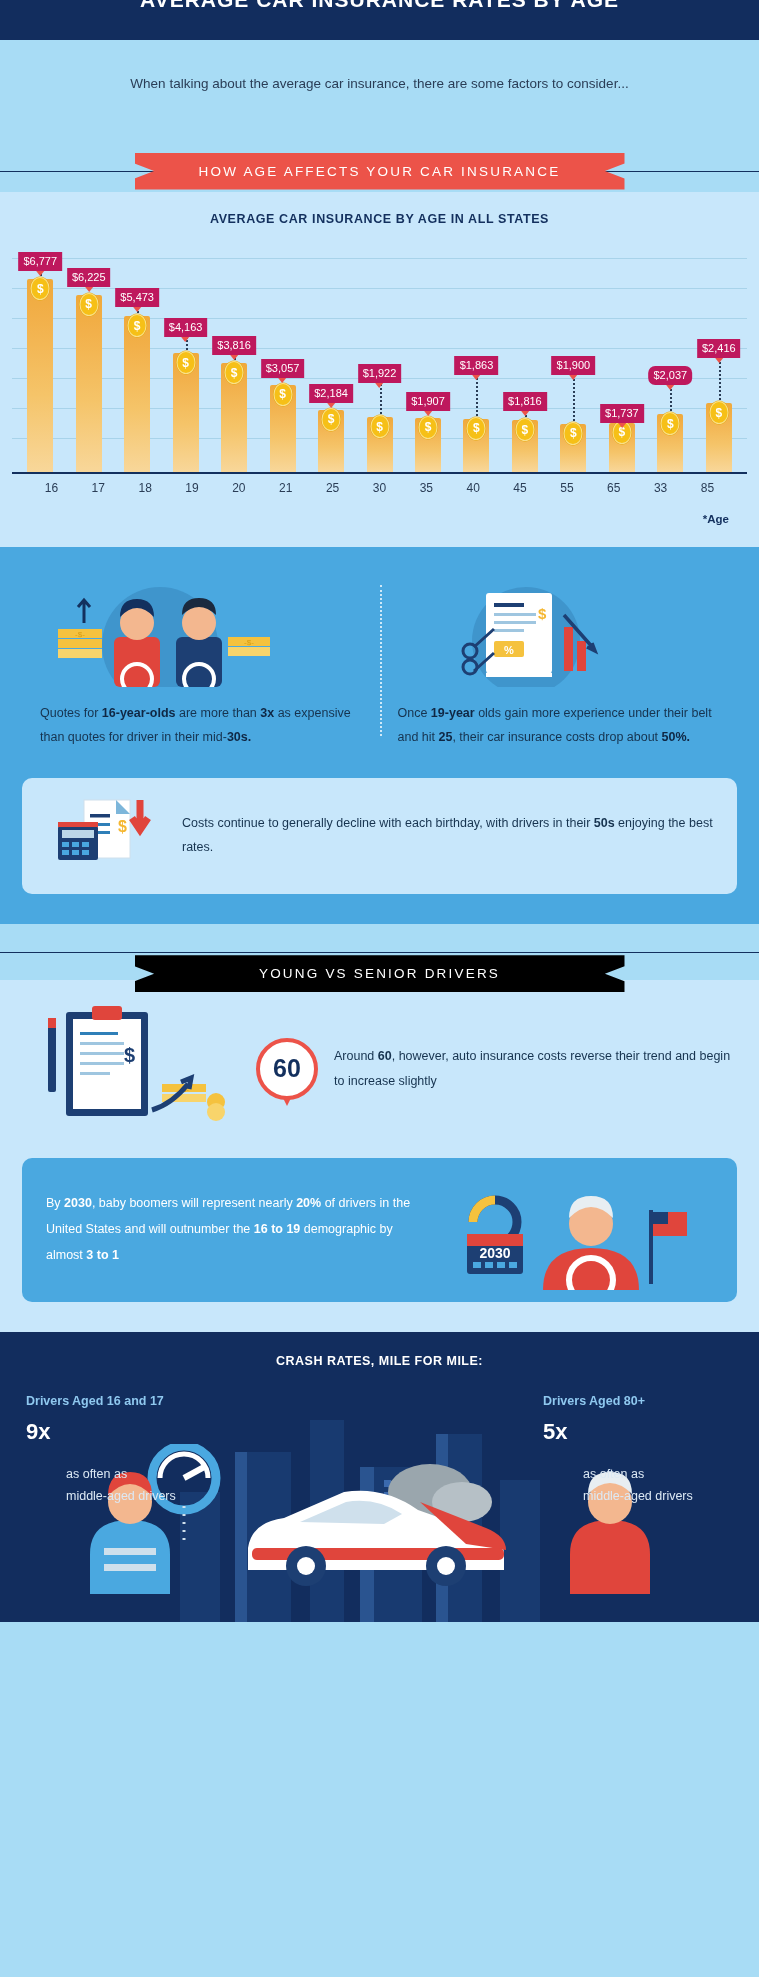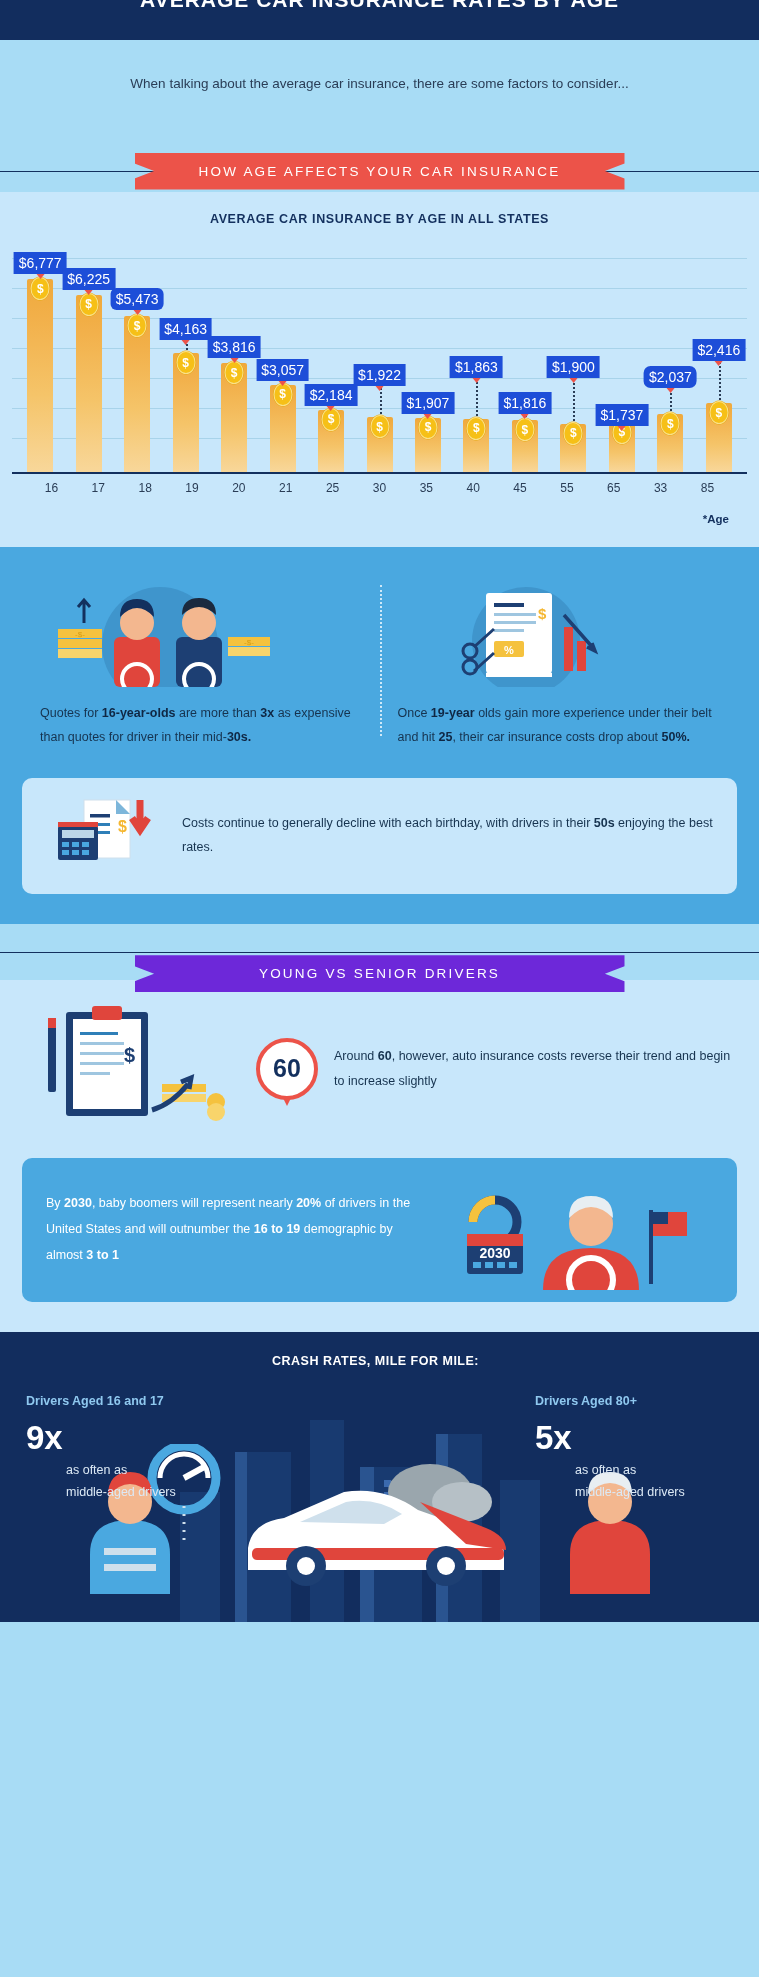--- a/index.html
+++ b/index.html
@@ -67,21 +67,21 @@
     min-width: 490px;
     padding: 11px 34px;
     text-align: center;
     color: #fff;
     font-size: 13.5px;
     letter-spacing: 2.2px;
     font-weight: 500;
     clip-path: polygon(0% 0%, 100% 0%, 100% 30%, 96% 50%, 100% 70%, 100% 100%, 0% 100%, 0% 70%, 4% 50%, 0% 30%);
   }
   .ribbon.red { background: #ec5349; }
-  .ribbon.navy { background: #6d28d9; margin-top: 44px; }
+  .ribbon.navy { background: #000000; margin-top: 44px; }
 
   
   .chart-panel {
     background: #c8e7fb;
     padding: 20px 0 0 0;
     position: relative;
   }
   .chart-title {
     text-align: center;
     font-size: 12.5px;
@@ -141,23 +141,23 @@
     font-size: 12px;
     font-weight: 700;
     line-height: 1;
     z-index: 3;
     box-shadow: 0 0 0 0.5px #e4a90f;
   }
   .callout {
     position: absolute;
     left: 50%;
     transform: translateX(-50%);
-    background: #1d4ed8;
+    background: #be185d;
     color: #fff;
-    font-size: 14px;
+    font-size: 11px;
     padding: 3px 5px 3px 5px;
     white-space: nowrap;
     z-index: 5;
     line-height: 1.15;
   }
   .callout::after {
     content: "";
     position: absolute;
     left: 50%;
     margin-left: -4px;
@@ -293,21 +293,21 @@
     line-height: 2.05;
     color: #ffffff;
     flex: 1 1 58%;
   }
   .boomer-text b { font-weight: 700; }
   .boomer-illus { flex: 1 1 42%; height: 100px; position: relative; }
 
   
   .crash-section {
     background: #122d5e;
-    padding: 22px 8px 0 0;
+    padding: 22px 0 0 0;
     position: relative;
     overflow: hidden;
     height: 290px;
   }
   .crash-title {
     text-align: center;
     color: #ffffff;
     font-size: 12.5px;
     font-weight: 700;
     letter-spacing: 0.5px;
@@ -323,24 +323,24 @@
   .crash-col { width: 190px; }
   .crash-col.right { text-align: left; }
   .crash-heading {
     color: #8fc8ef;
     font-size: 12.5px;
     font-weight: 700;
     margin-bottom: 12px;
   }
   .crash-mult {
     color: #ffffff;
-    font-size: 33px;
+    font-size: 22px;
     font-weight: 700;
     line-height: 1.1;
-    margin-bottom: 4px;
+    margin-bottom: 20px;
   }
   .crash-sub {
     color: #dce9f5;
     font-size: 12.5px;
     line-height: 1.75;
     margin-left: 40px;
   }
   .city { position: absolute; bottom: 0; left: 0; right: 0; height: 230px; }
 </style>
 </head>
@@ -382,21 +382,21 @@
               <div class="coin">$</div>
             </div>
           </div>
           <div class="bar-col">
             <div class="callout" style="top: 24px;">$6,225</div>
             <div class="bar" style="height: 177.24px;">
               <div class="coin">$</div>
             </div>
           </div>
           <div class="bar-col">
-            <div class="callout" style="top: 44px; border-radius: 6px;">$5,473</div>
+            <div class="callout" style="top: 44px;">$5,473</div>
             <div class="leader" style="top: 63px; height: 10.1715px;"></div>
             <div class="bar" style="height: 155.828px;">
               <div class="coin">$</div>
             </div>
           </div>
           <div class="bar-col">
             <div class="callout" style="top: 74px;">$4,163</div>
             <div class="leader" style="top: 93px; height: 17.4701px;"></div>
             <div class="bar" style="height: 118.53px;">
               <div class="coin">$</div>

